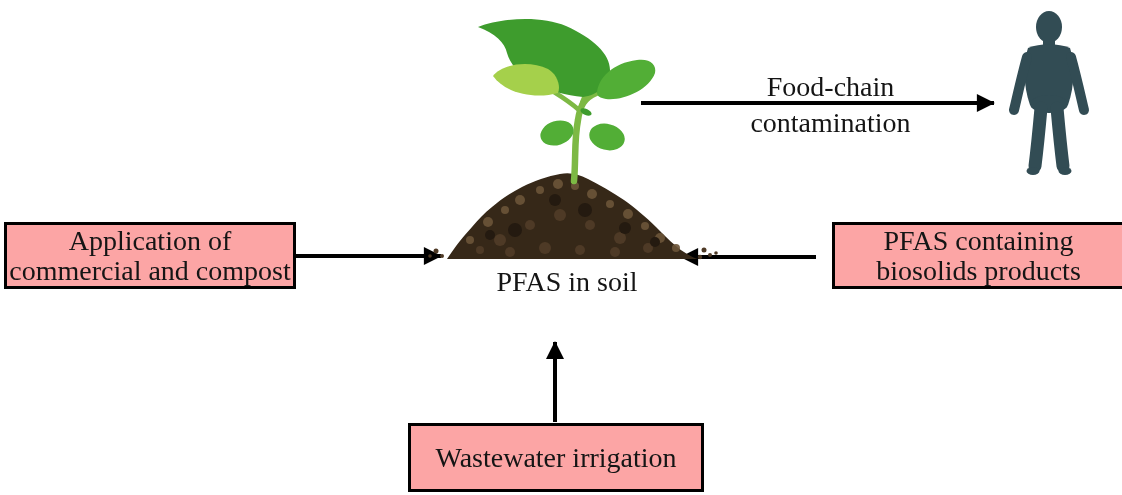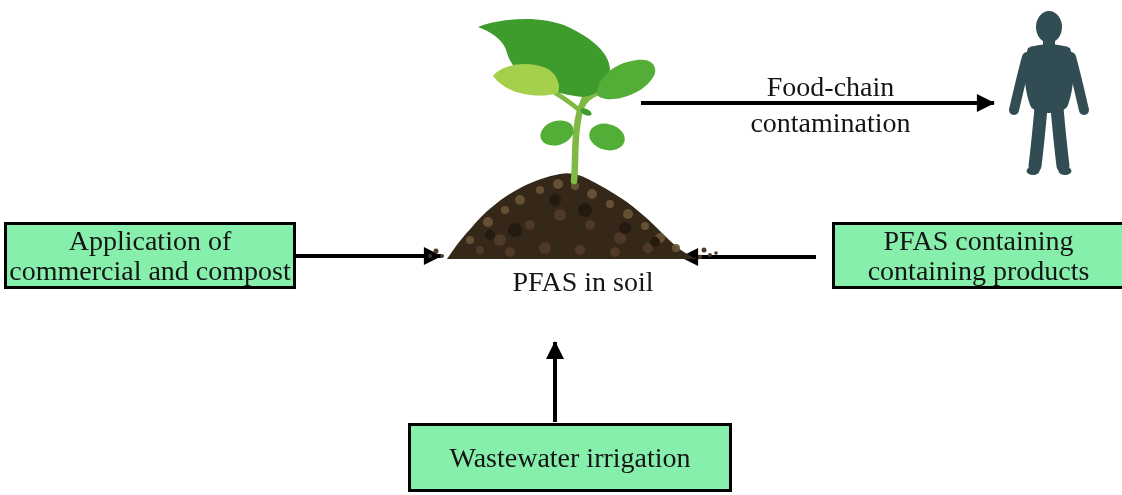--- a/index.html
+++ b/index.html
@@ -8,21 +8,21 @@
     position:relative;width:1122px;height:495px;
     font-family:"Liberation Serif","DejaVu Serif",serif;
     color:var(--text,#151515);background:var(--background,#ffffff);
   }
   .art{position:absolute;left:0;top:0;width:1122px;height:495px;}
 
   .box{
     position:absolute;box-sizing:border-box;
     border:3px solid var(--box_border,#000);
     display:flex;flex-direction:column;align-items:center;justify-content:center;
-    text-align:center;font-size:28px;line-height:30px;background:#86efac;
+    text-align:center;font-size:28px;line-height:30px;background:#fca5a5;
   }
   .box span{display:block;white-space:nowrap;}
 
   .lbl{position:absolute;text-align:center;white-space:nowrap;font-size:28px;}
 
   .arrow{stroke:var(--arrow,#000);stroke-width:4;fill:none;}
 
   .soil-base{fill:var(--soil_dark,#362818);}
   .soil-mid{fill:var(--soil_mid,#4e3a26);}
   .soil-light{fill:var(--soil_light,#6b5438);opacity:.9;}
@@ -139,27 +139,27 @@
     </g>
   </svg>
 
   <div class="box" style="left:4px;top:222px;width:292px;height:67px;">
     <span>Application of</span>
     <span>commercial and compost</span>
   </div>
 
   <div class="box" style="left:832px;top:222px;width:293px;height:67px;">
     <span>PFAS containing</span>
-    <span>containing products</span>
+    <span>biosolids products</span>
   </div>
 
-  <div class="box" style="left:408px;top:423px;width:324px;height:69px;">
+  <div class="box" style="left:408px;top:423px;width:296px;height:69px;">
     <span>Wastewater irrigation</span>
   </div>
 
-  <div class="lbl" style="left:463px;top:263px;width:240px;line-height:37px;">
+  <div class="lbl" style="left:447px;top:263px;width:240px;line-height:37px;">
     <span style="display:block;">PFAS in soil</span>
   </div>
 
   <div class="lbl" style="left:728px;top:71px;width:205px;">Food-chain</div>
   <div class="lbl" style="left:718px;top:107px;width:225px;">contamination</div>
 
 </div>
 
 </body></html>

